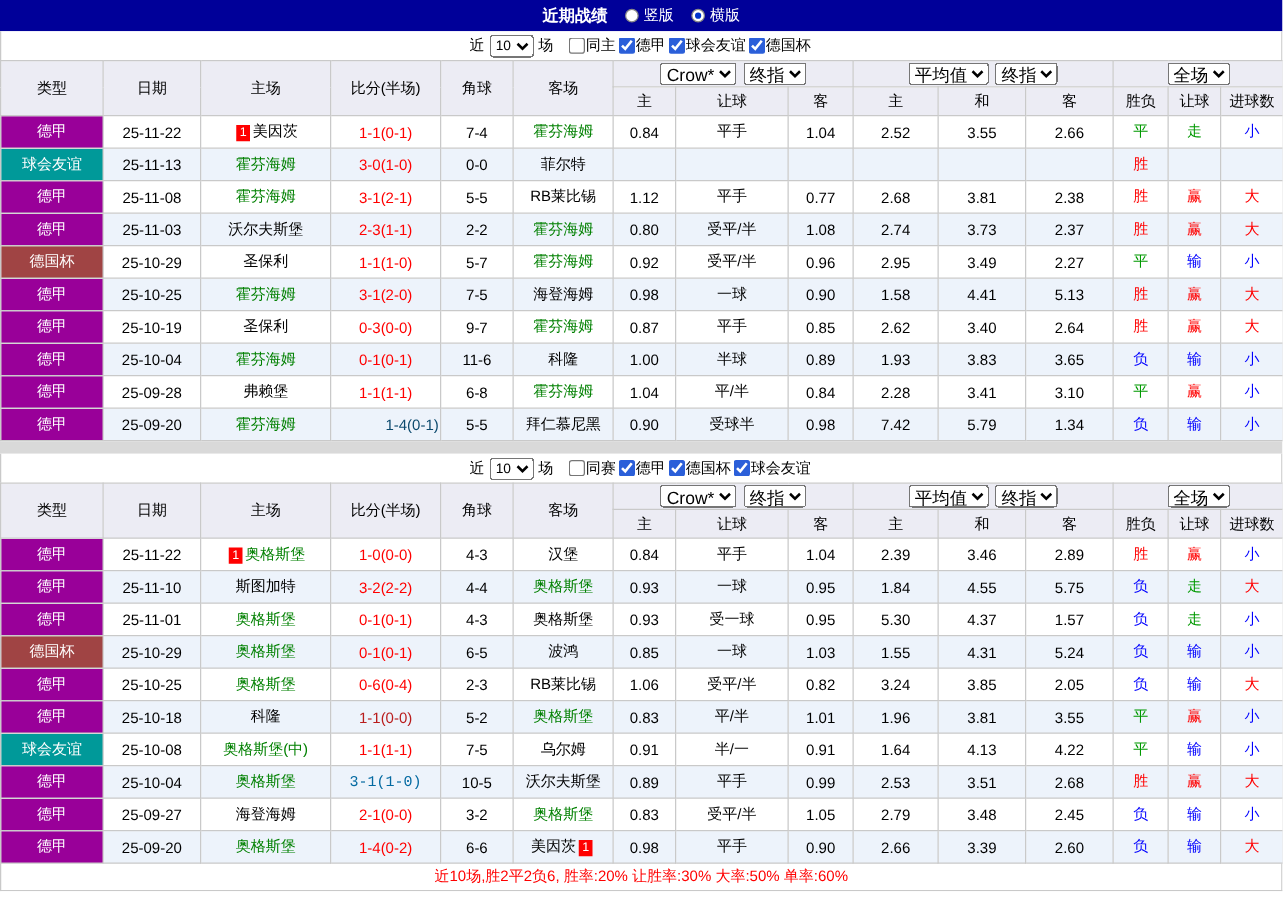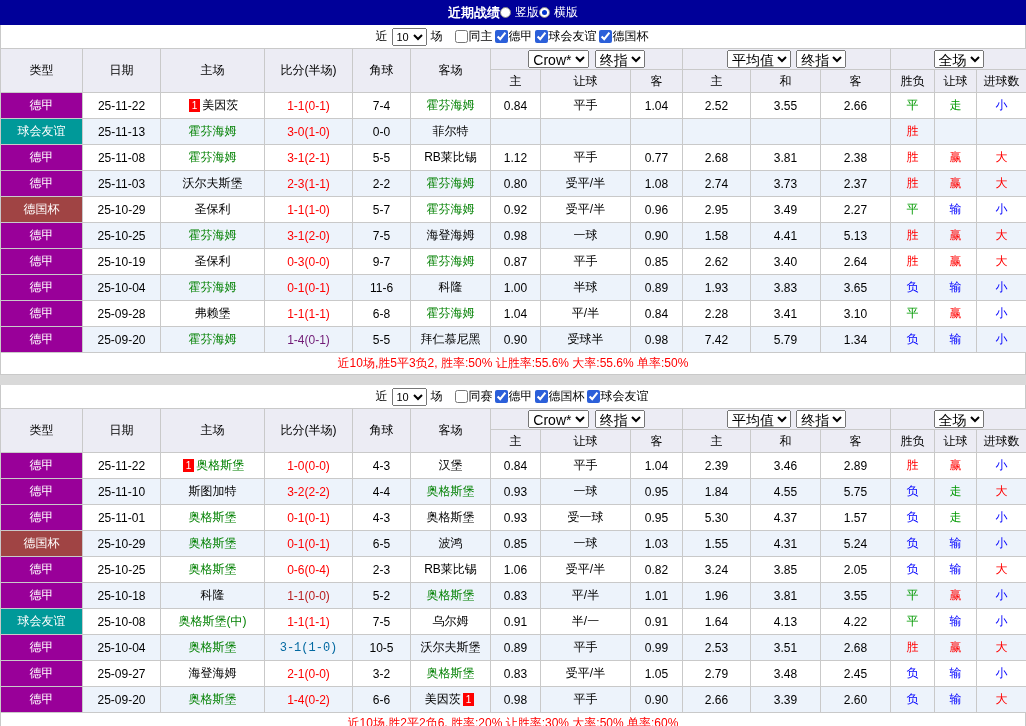--- a/index.html
+++ b/index.html
@@ -1,17 +1,17 @@
 <!DOCTYPE html>
 <html><head>
 <meta charset="utf-8">
 <style>
 *{margin:0;padding:0;box-sizing:border-box}
 body{width:1026px;font-family:"Liberation Sans","DejaVu Sans",sans-serif;font-size:12px;color:#000;background:#fff}
-.topbar{height:25px;background:#000099;display:flex;align-items:center;justify-content:center;}
+.topbar{height:25px;background:#000099;display:flex;align-items:center;justify-content:center;gap:14px}
 .topbar .title{color:#ffffff;font-weight:bold;font-size:13px}
 .radio-opt{display:flex;align-items:center;gap:4px;color:#fff;cursor:pointer}
 .radio-circle{width:11px;height:11px;border-radius:50%;background:#fff;border:1px solid #888;position:relative;flex:none}
 .radio-circle.sel::after{content:"";position:absolute;left:2px;top:2px;width:5px;height:5px;border-radius:50%;background:#0033cc}
 .filter-row{height:23px;display:flex;align-items:center;justify-content:center;gap:4px;border-left:1px solid #c9c9c9;border-right:1px solid #c9c9c9;background:#fff}
 .filter-row select{font-size:11px;height:18px}
 .checks{display:flex;align-items:center;margin-left:8px}
 .checks label{display:flex;align-items:center;margin-right:2px;cursor:pointer}
 .checks input{width:13px;height:13px;margin-right:1px;accent-color:#2b5fd9}
 table{border-collapse:collapse;table-layout:fixed;width:1026px}
@@ -267,36 +267,35 @@
           <td>3.41</td>
           <td>3.10</td>
           <td style="color: rgb(0, 153, 0);">平</td>
           <td style="color: rgb(255, 0, 0);">赢</td>
           <td style="color: rgb(0, 0, 255);">小</td>
         </tr>
         <tr class="data alt">
           <td style="background: rgb(153, 0, 153); color: rgb(255, 255, 255);">德甲</td>
           <td>25-09-20</td>
           <td><span class="team" style="color: rgb(0, 128, 0);">霍芬海姆</span></td>
-          <td style="color: #701a75;">1-4(0-1)</td>
+          <td style="color: #0c4a6e; text-align: right;">1-4(0-1)</td>
           <td>5-5</td>
           <td><span class="team">拜仁慕尼黑</span></td>
           <td>0.90</td>
           <td>受球半</td>
           <td>0.98</td>
           <td>7.42</td>
           <td>5.79</td>
           <td>1.34</td>
           <td style="color: rgb(0, 0, 255);">负</td>
           <td style="color: rgb(0, 0, 255);">输</td>
           <td style="color: rgb(0, 0, 255);">小</td>
         </tr>
       </tbody>
   </table>
-  <div class="summary">近10场,胜5平3负2, 胜率:50% 让胜率:55.6% 大率:55.6% 单率:50%</div>
 </div>
 
 <div class="divider"></div>
 
 <div class="section">
   <div class="filter-row">
     <span>近</span>
     <select><option>10</option></select>
     <span>场</span>
     <span class="checks">

